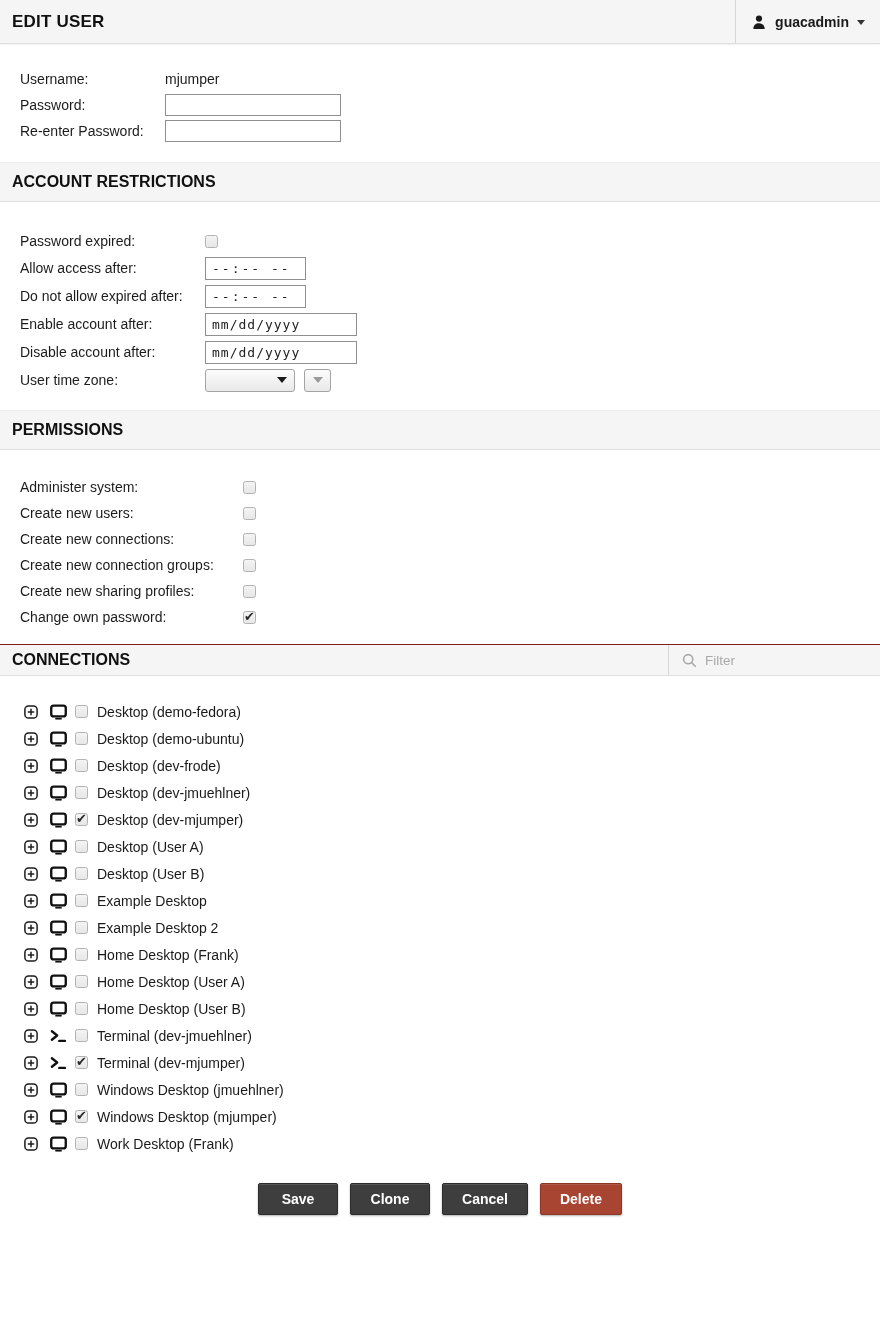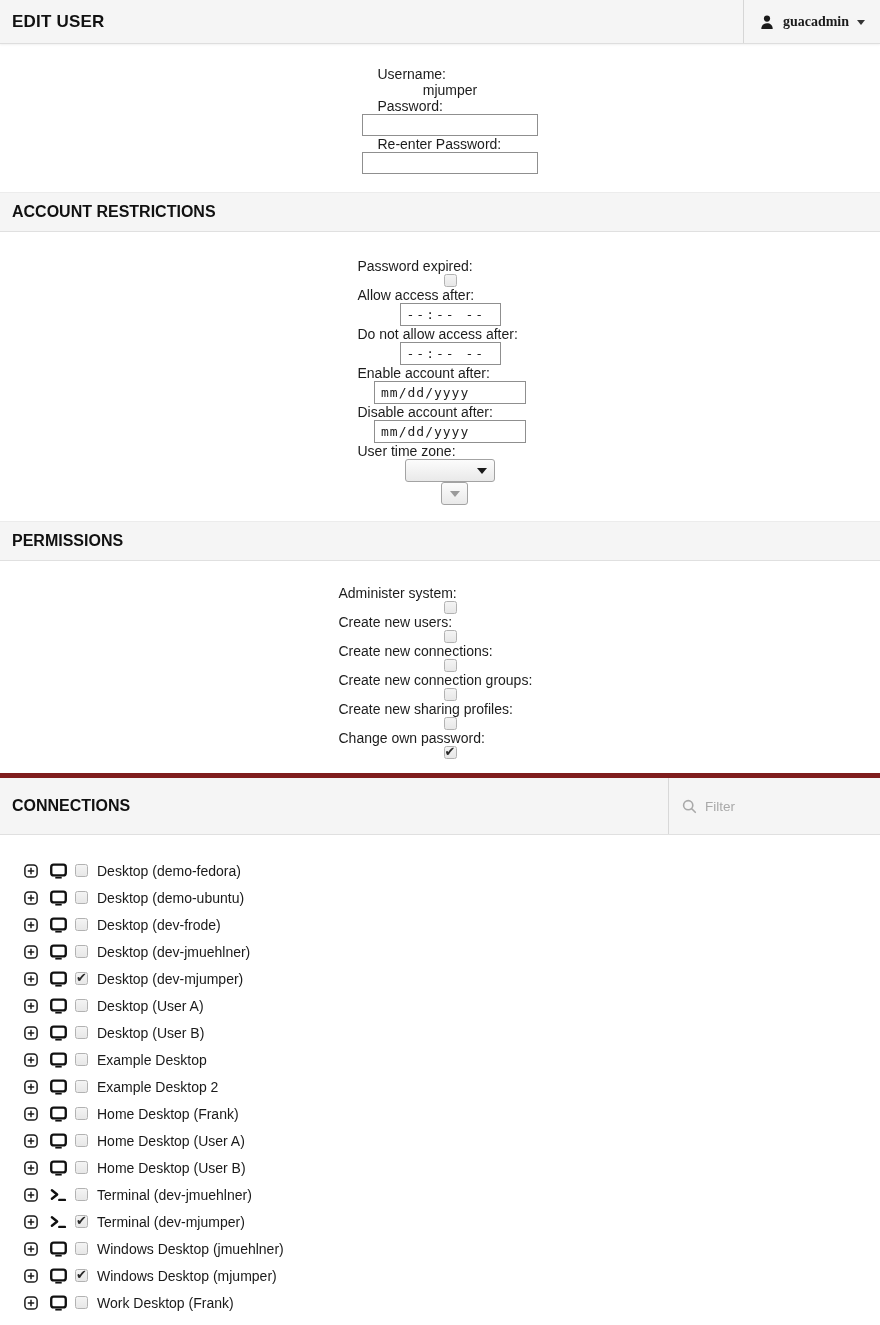--- a/index.html
+++ b/index.html
@@ -26,32 +26,32 @@
     padding-left: 12px;
     font-size: 17px; font-weight: bold; color: #111;
     letter-spacing: 0.2px;
   }
   .user-menu {
     display: flex; align-items: center; gap: 8px;
     border-left: 1px solid #d6d6d6;
     padding: 0 15px;
     cursor: pointer;
   }
-  .user-name { font-size: 14px; font-weight: bold; color: #1a1a1a; font-family: Liberation Serif, serif; }
+  .user-name { font-size: 14px; font-weight: bold; color: #1a1a1a; }
   .caret-down {
     width: 0; height: 0; margin-top: 2px;
     border-left: 4.5px solid transparent;
     border-right: 4.5px solid transparent;
     border-top: 5px solid #333;
     display: inline-block;
   }
 
   
   .section-body { padding: 22px 0 18px 20px; }
-  .field-row { display: flex; align-items: center; min-height: 26px; flex-direction: column; }
+  .field-row { display: flex; align-items: center; min-height: 26px; }
   .field-label { font-size: 14px; color: #1c1c1c; flex-shrink: 0; }
   .w-top .field-label { width: 145px; }
   .w-restrict .field-label { width: 185px; }
   .w-perm .field-label { width: 223px; }
   .static-value { font-size: 14px; color: #1c1c1c; }
 
   input.text-input {
     width: 176px; height: 22px;
     border: 1px solid #8f8f8f;
     font-family: inherit; font-size: 13px;
@@ -106,23 +106,23 @@
   .section-band {
     height: 40px;
     background: #f5f5f5;
     border-top: 1px solid #ececec;
     border-bottom: 1px solid #e0e0e0;
     display: flex; align-items: center;
     padding-left: 12px;
     font-size: 16px; font-weight: bold; color: #111;
   }
   .connections-band {
-    height: 62px;
+    height: 32px;
     background: #f5f5f5;
-    border-top: 5px solid #7f1d1d;
+    border-top: 1px solid #7f1d1d;
     border-bottom: 1px solid #e0e0e0;
     display: flex; align-items: stretch; justify-content: space-between;
     padding: 0;
   }
   .connections-title {
     display: flex; align-items: center; padding-left: 12px;
     font-size: 16px; font-weight: bold; color: #111;
   }
   .filter-box {
     width: 212px;
@@ -197,21 +197,21 @@
 <section class="section-body w-restrict" style="padding-top:26px;padding-bottom:16px;">
   <div class="field-row">
     <span class="field-label">Password expired:</span>
     <span class="cbx"></span>
   </div>
   <div class="field-row" style="min-height:28px;">
     <span class="field-label">Allow access after:</span>
     <input class="time-input" type="text" value="--:-- --" style="">
   </div>
   <div class="field-row" style="min-height:28px;">
-    <span class="field-label">Do not allow access after:</span>
+    <span class="field-label">Do not allow expired after:</span>
     <input class="time-input" type="text" value="--:-- --" style="">
   </div>
   <div class="field-row" style="min-height:28px;">
     <span class="field-label">Enable account after:</span>
     <input class="date-input" type="text" value="mm/dd/yyyy" style="">
   </div>
   <div class="field-row" style="min-height:28px;">
     <span class="field-label">Disable account after:</span>
     <input class="date-input" type="text" value="mm/dd/yyyy" style="">
   </div>

